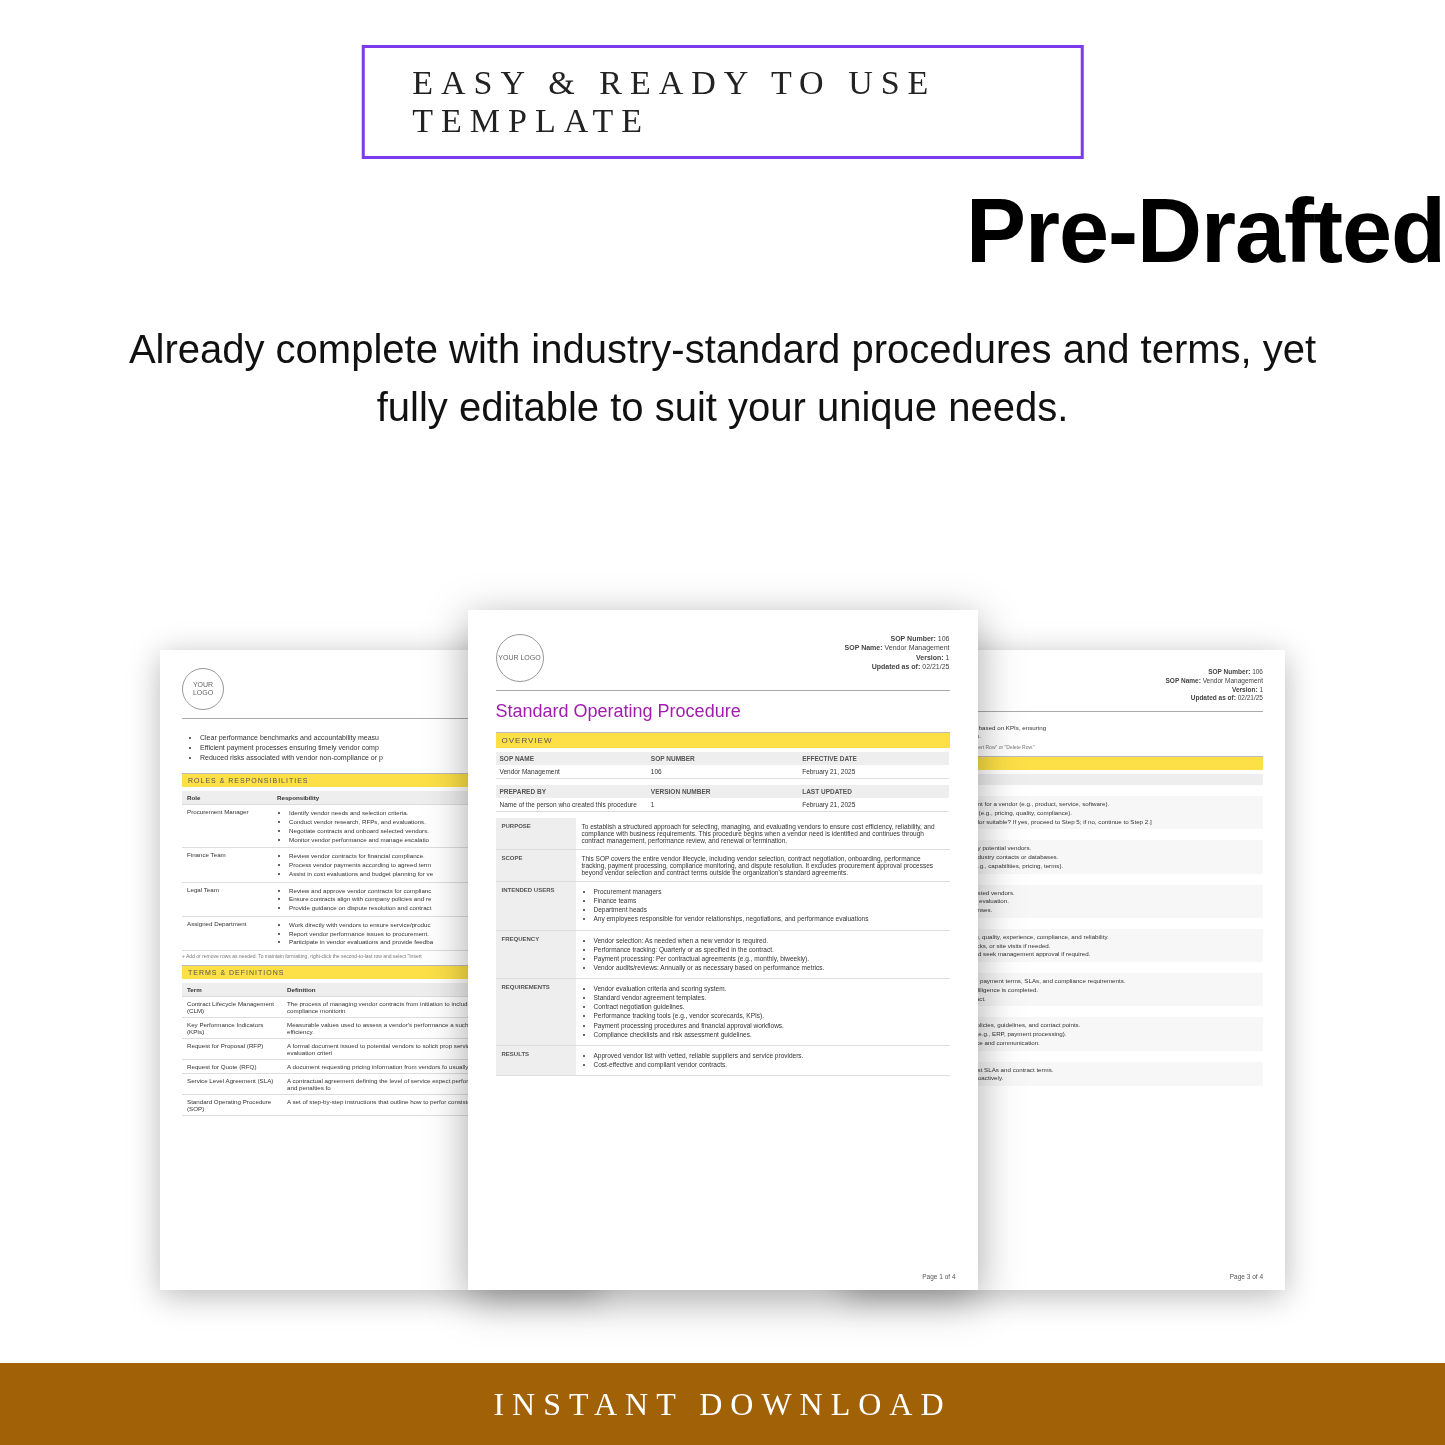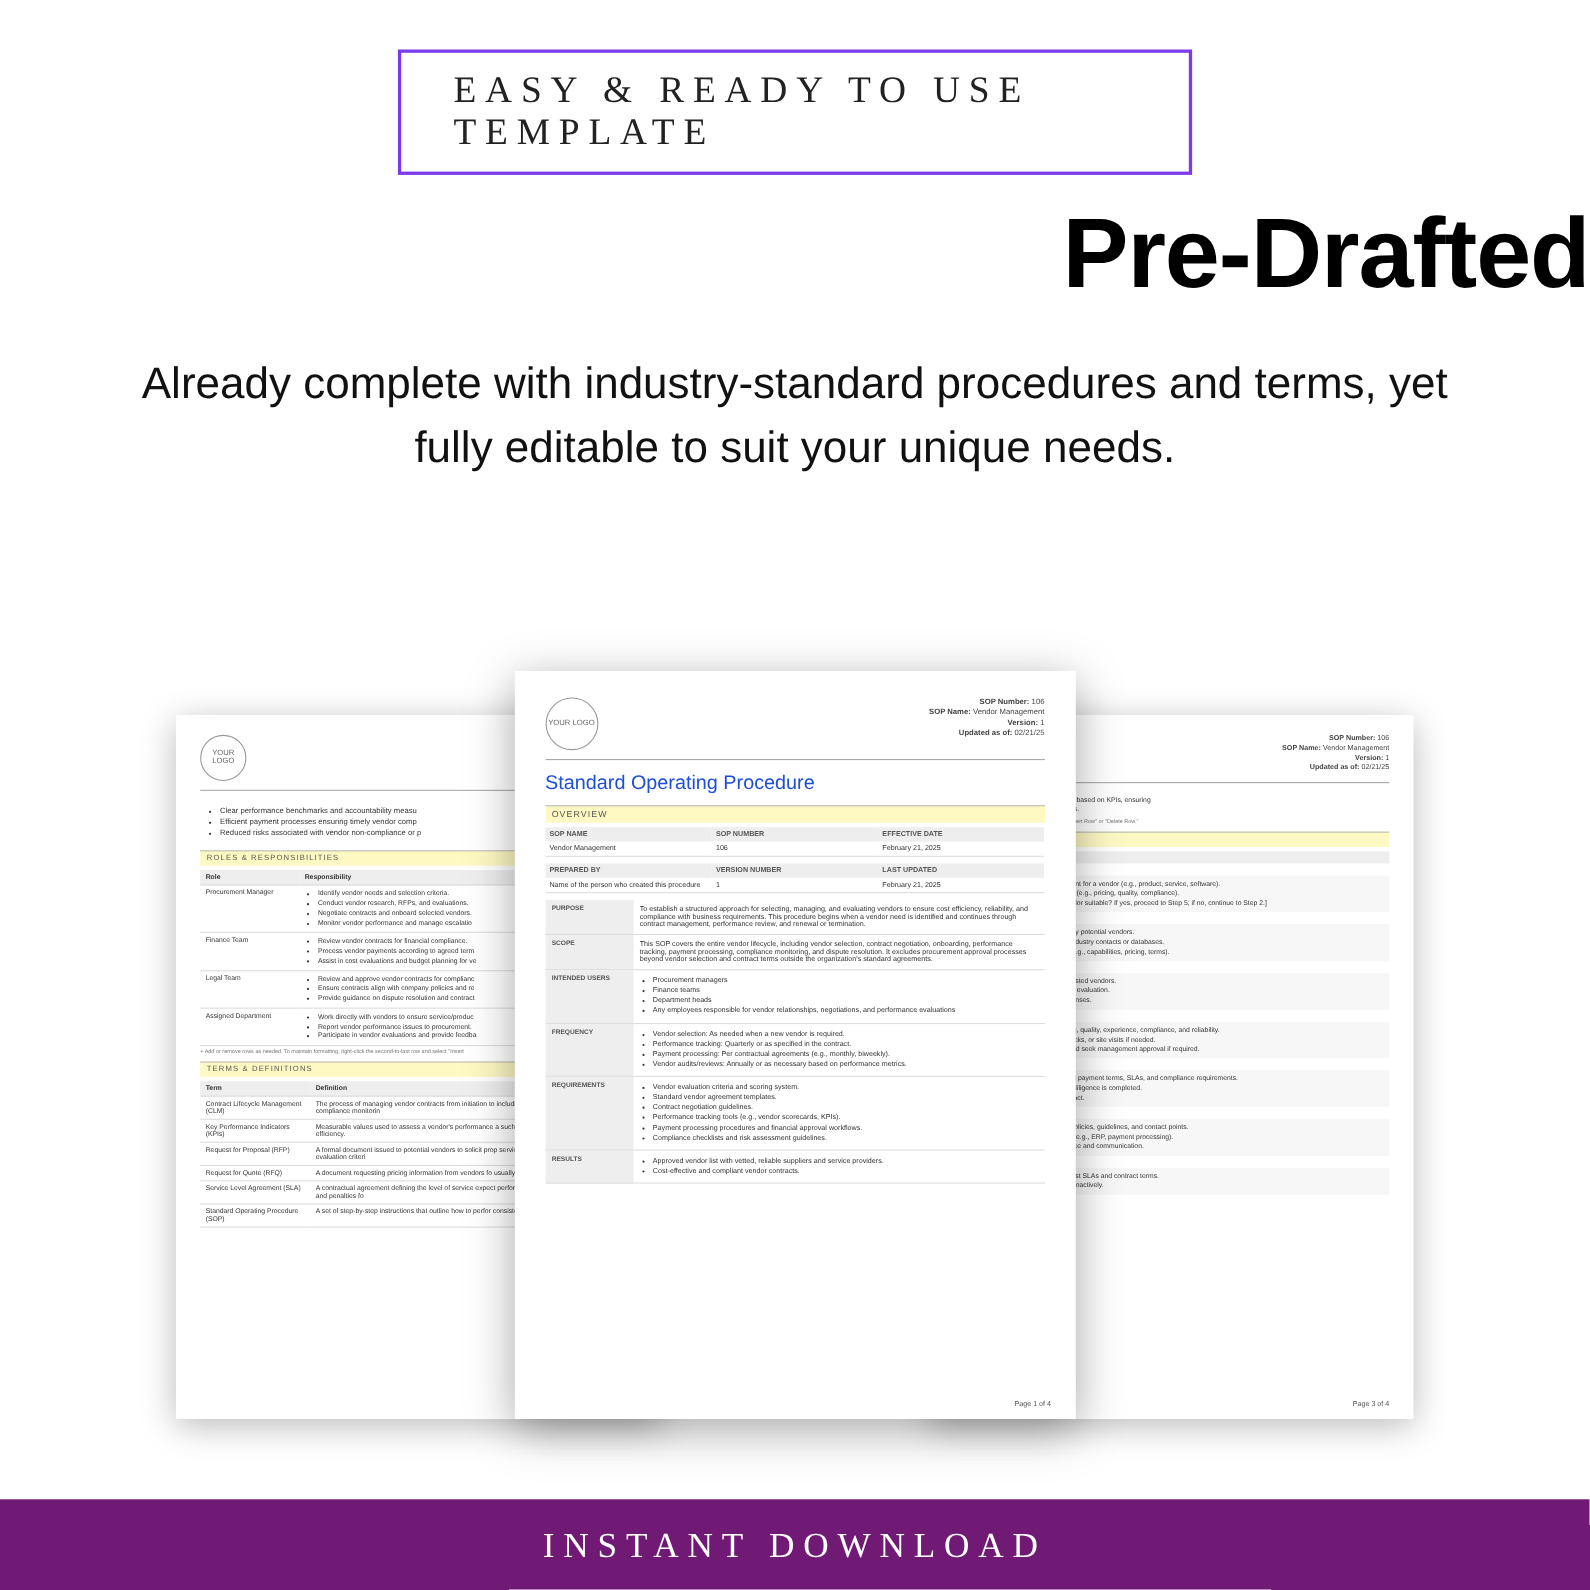--- a/index.html
+++ b/index.html
@@ -111,24 +111,24 @@
     text-align: right;
     font-size: 6.5px;
     line-height: 1.35;
     color: #444;
   }
   .doc-meta b { font-weight: 700; }
   .doc-title {
     font-size: 18px;
     font-weight: 400;
     margin-bottom: 10px;
-    color: #1d4ed8;
+    color: #a21caf;
   }
   .section-bar {
-    background: #fef9c3;
+    background: #fde047;
     padding: 3px 6px;
     font-size: 7px;
     letter-spacing: 1px;
     color: #555;
     margin: 6px 0 4px 0;
     border-top: 1px solid #bbb;
   }
   .grid3 {
     display: grid;
     grid-template-columns: 1fr 1fr 1fr;
@@ -184,21 +184,21 @@
     font-size: 6.2px;
   }
   .terms-table > div { border-bottom: 1px solid #ddd; padding: 3px 5px; }
   .footnote-tiny { font-size: 5px; color: #777; margin: 2px 0 6px 0; }
   .bottom-banner {
     position: absolute;
     bottom: 0;
     left: 0;
     right: 0;
     height: 82px;
-    background: #701a75;
+    background: #a16207;
     color: #fff;
     text-align: center;
     font-size: 32px;
     letter-spacing: 8px;
     line-height: 82px;
     font-family: Georgia, 'Times New Roman', serif;
   }
 </style>
 </head>
 <body>

